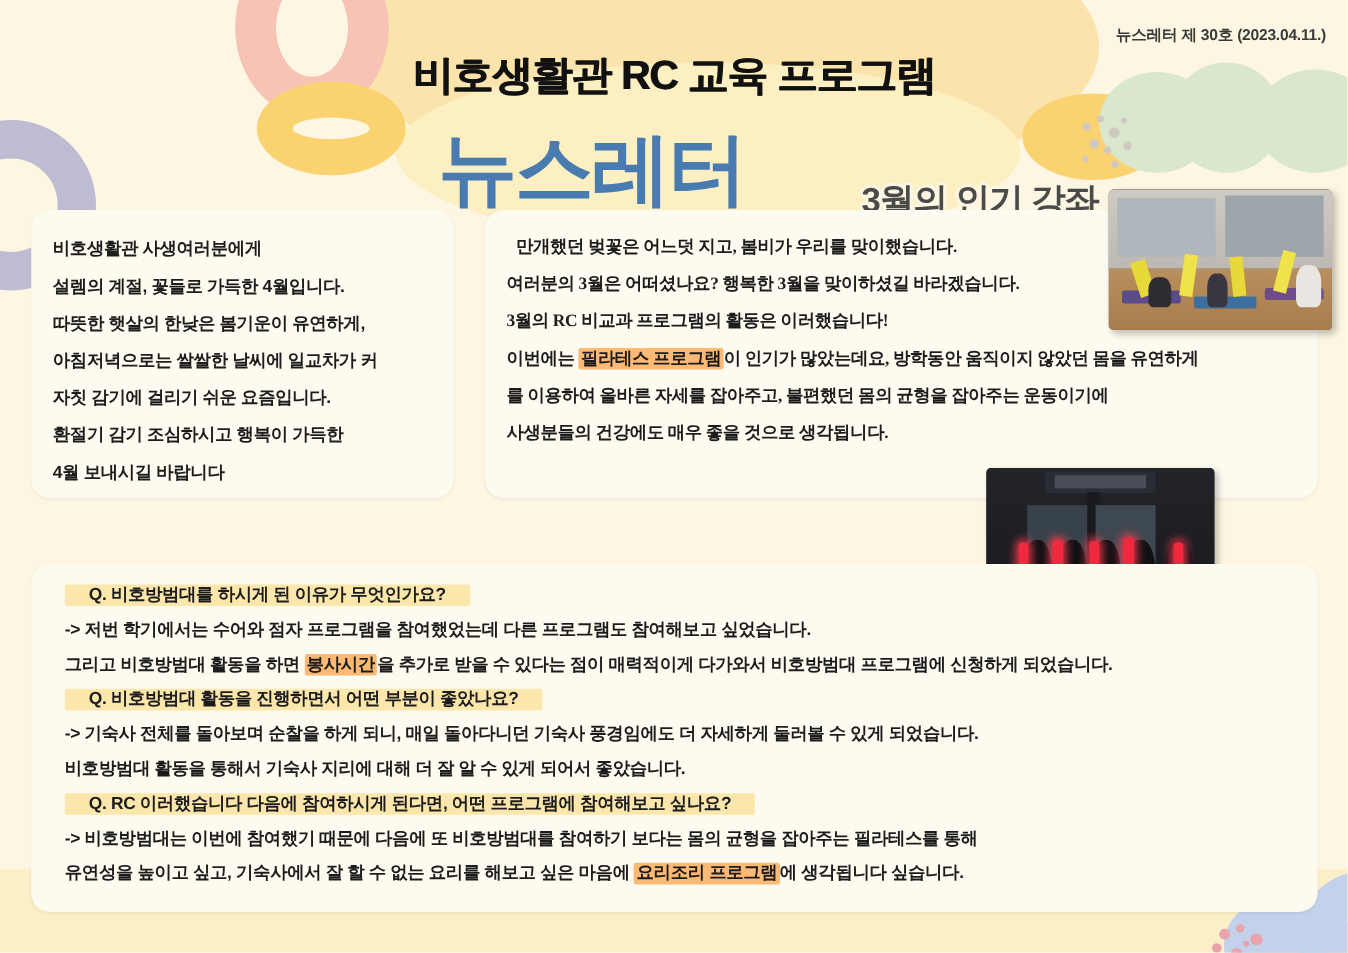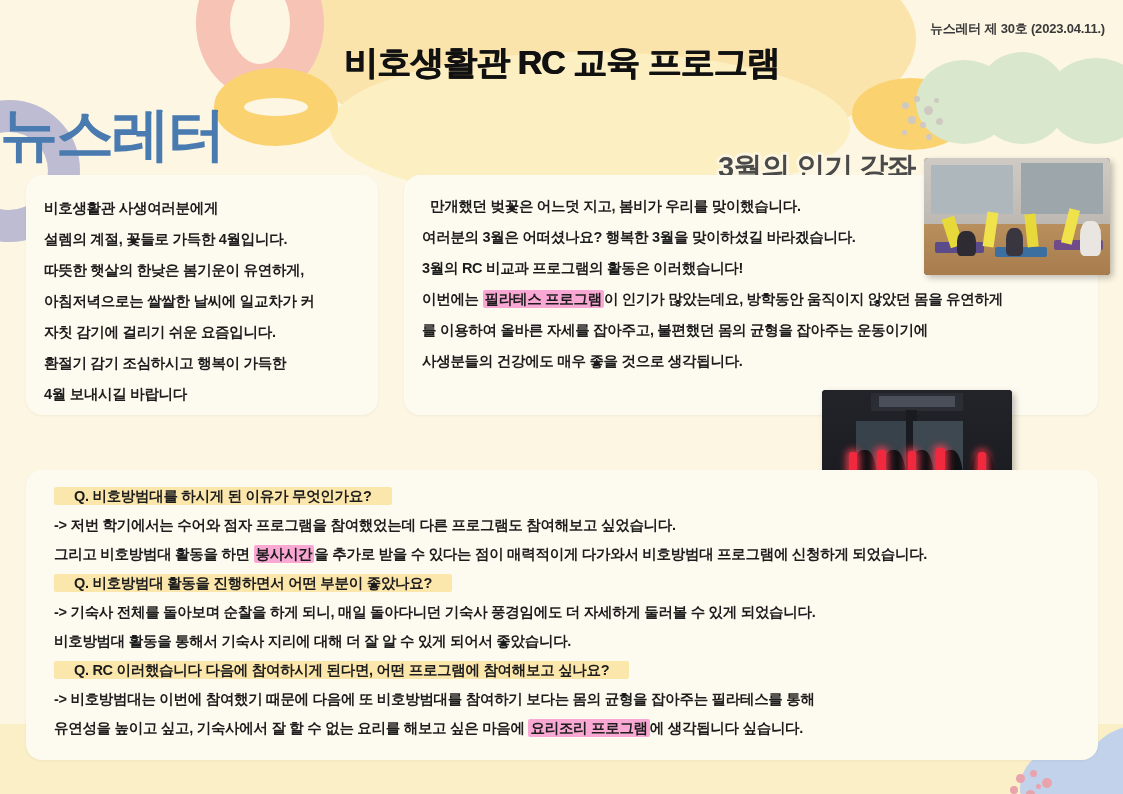--- a/index.html
+++ b/index.html
@@ -122,22 +122,22 @@
   .title-main {
     position: absolute; left: 0; top: 40px; width: 1123px;
     text-align: center;
     font-size: 34px; font-weight: bold; color: #111;
     letter-spacing: -1px;
     text-shadow: 1px 0 0 #111;
   }
 
   .title-sub {
     position: absolute; left: 0; top: 96px; width: 986px;
-    text-align: left;
-    font-size: 58px; font-weight: bold;
+    text-align: center;
+    font-size: 66px; font-weight: bold;
     color: #4a7bb0;
     letter-spacing: -2px;
   }
 
   .section-popular {
     position: absolute; left: 718px; top: 148px;
     font-size: 29px; font-weight: bold; color: #4a4a4a;
     letter-spacing: -1px;
     text-shadow:
       -2px -2px 0 #fdf6e3, 2px -2px 0 #fdf6e3,
@@ -161,26 +161,26 @@
   .body-text {
     font-size: 14.5px;
     line-height: 31px;
     color: #1c1c1c;
     font-weight: bold;
     letter-spacing: -.3px;
     white-space: nowrap;
   }
 
   .card-greeting .inner { padding: 18px 0 0 18px; }
-  .card-march .inner    { padding: 16px 0 0 18px; }
+  .card-march .inner    { padding: 16px 0 0 18px; font-family: Liberation Serif, serif; }
   .card-interview .inner{ padding: 12px 0 0 28px; }
 
   .lead-indent { padding-left: 8px; }
 
-  .hl-pink   { background: #f9a8d4; padding: 1px 2px; border-radius: 2px; }
+  .hl-pink   { background: #fdba74; padding: 1px 2px; border-radius: 2px; }
   .hl-yellow { background: #fbe6ac; padding: 1px 20px; border-radius: 2px; }
 
   .qline  { font-size: 14.5px; font-weight: bold; line-height: 29px; color:#1c1c1c; white-space:nowrap; letter-spacing:-.3px;}
   .aline  { font-size: 14.5px; font-weight: bold; line-height: 29px; color:#1c1c1c; white-space:nowrap; letter-spacing:-.3px;}
 
   .section-interview {
     position: absolute; left: 0; top: 432px; width: 1123px;
     text-align: center;
     font-size: 27px; font-weight: bold; color: #171717;
     letter-spacing: -1px;

